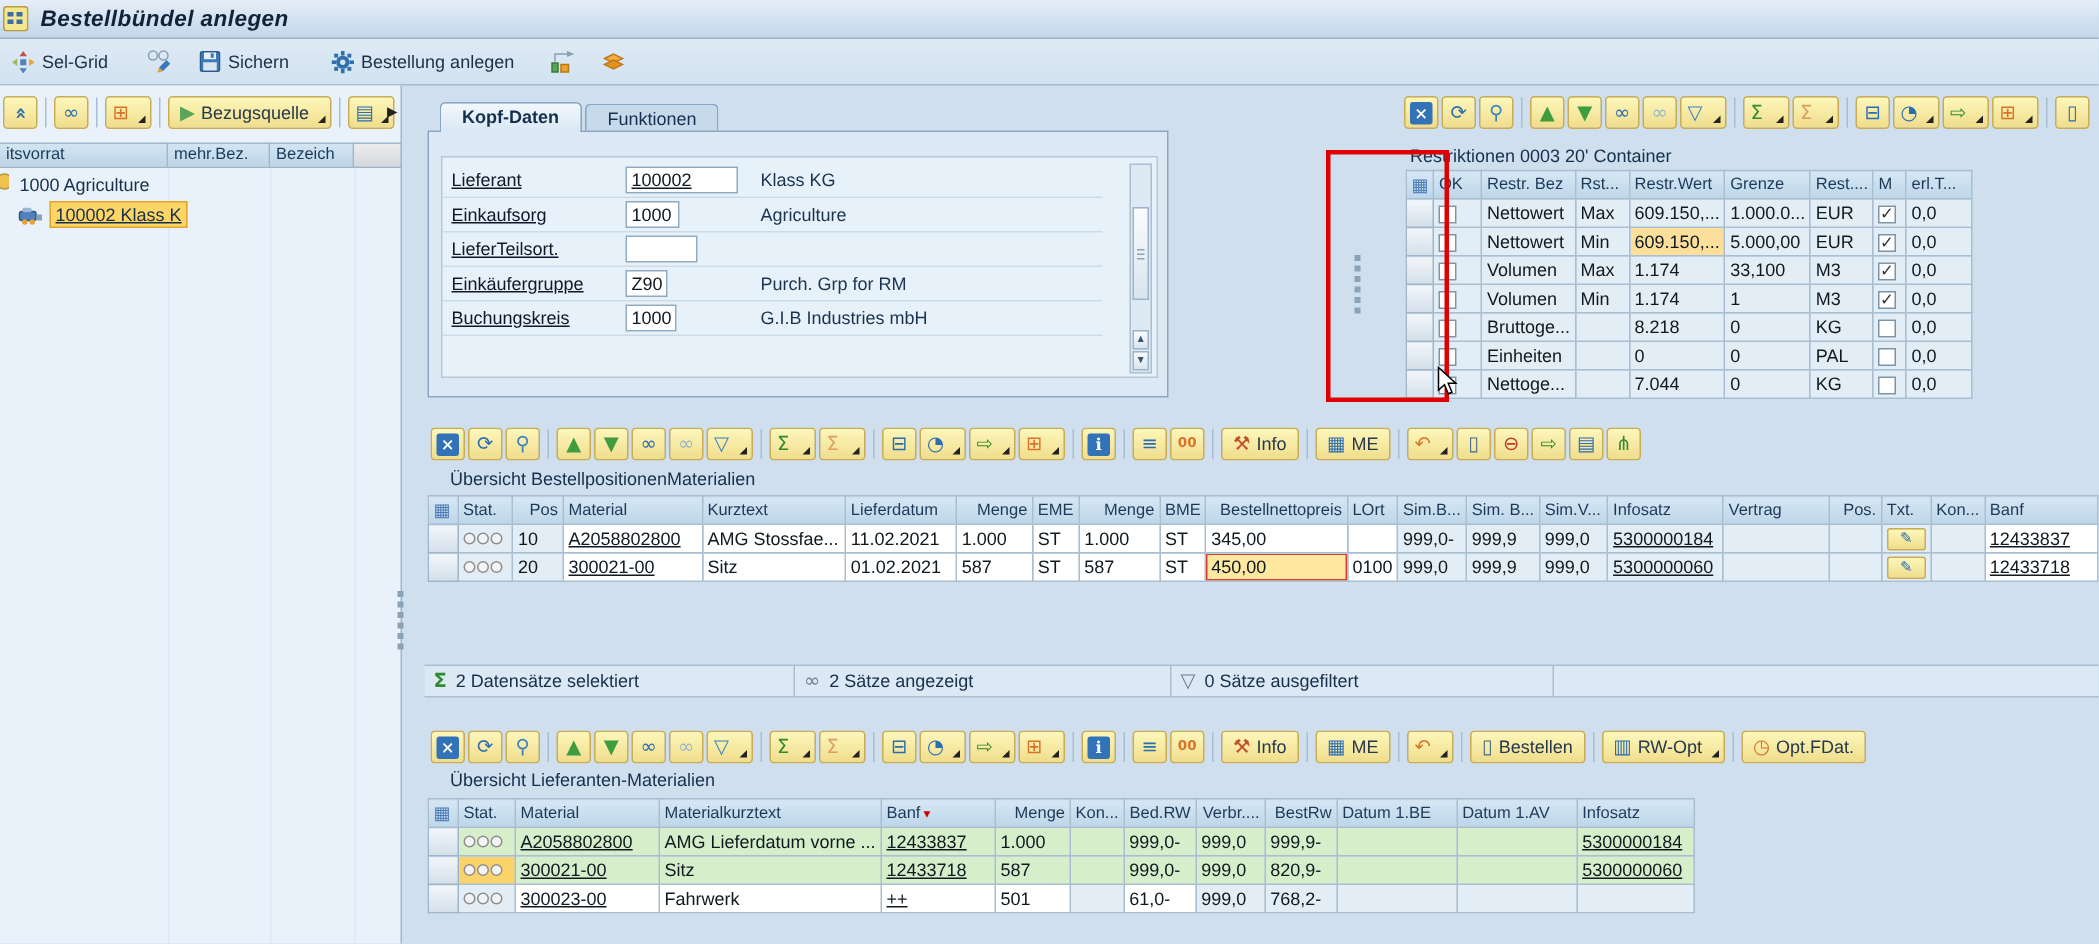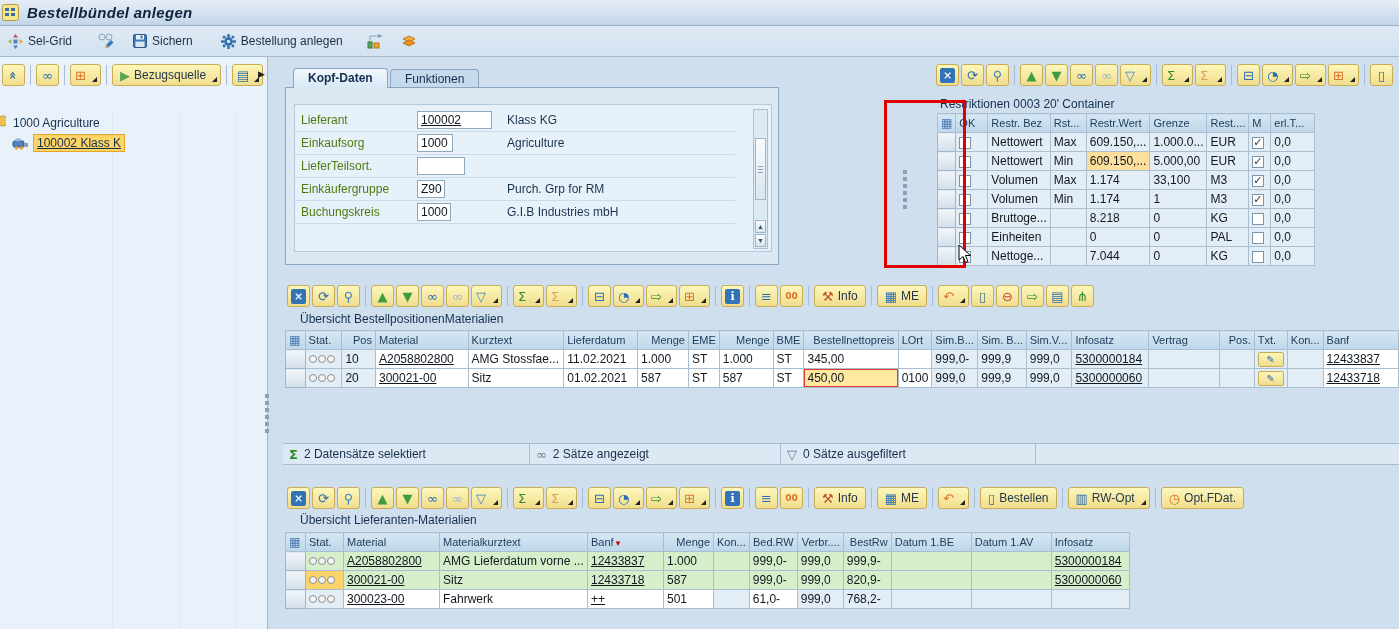--- a/index.html
+++ b/index.html
@@ -48,21 +48,21 @@
   .colline{position:absolute;top:55px;bottom:0;width:1px;background:#dbe7f1;}
   
   .tab{position:absolute;height:20px;padding:2px 14px;font-size:12px;color:#14304e;
     border:1px solid #88a6c2;border-bottom:none;border-radius:4px 4px 0 0;}
   .tab.active{background:linear-gradient(#f2f8fd,#d8e8f5);z-index:3;font-weight:bold;}
   .tab.inactive{background:#c6daec;z-index:1;}
   .kopfpanel{position:absolute;left:285px;top:87px;width:494px;height:178px;
     background:#dce8f4;border:1px solid #88a6c2;z-index:2;}
   .kopfinner{position:absolute;left:8px;top:16px;width:478px;height:148px;background:#e7f1f9;border:1px solid #b6c9da;}
   .frow{position:relative;height:23px;border-bottom:1px solid #cddbe8;}
-  .flabel{position:absolute;left:6px;top:4px;width:112px;color:#4d7c0f;}
+  .flabel{position:absolute;left:6px;top:4px;width:112px;color:#0f172a;text-decoration:underline;}
   .finput{position:absolute;left:122px;top:2px;height:18px;background:#fff;border:1px solid #8fa9bf;
     padding:0 3px;display:inline-flex;align-items:center;color:#101820;}
   .finput.ul{text-decoration:underline;}
   .fdesc{position:absolute;left:212px;top:4px;color:#1b3350;}
   
   .sbar{position:absolute;right:3px;top:4px;width:15px;height:140px;background:#dde9f3;border:1px solid #aabfd2;}
   .sthumb{position:absolute;left:1px;top:28px;width:11px;height:62px;background:linear-gradient(#fafcfe,#d9e4ee);
     border:1px solid #9fb4c8;display:flex;flex-direction:column;align-items:center;justify-content:center;gap:2px;}
   .sthumb i{width:5px;height:1px;background:#8ba3b8;display:block;}
   .sbtn{position:absolute;left:1px;width:11px;height:13px;background:linear-gradient(#fafcfe,#d9e4ee);
@@ -193,20 +193,26 @@
       <span class="tbt crt">
         <span class="gly" style="color: rgb(87, 165, 87);">▶</span>
         <span>Bezugsquelle</span>
       </span>
       <span class="tsep"></span>
       <span class="tbi crt">
         <span class="gly" style="color: rgb(47, 111, 174);">▤</span>
       </span>
     </div>
   <span class="expander" style="position:absolute;right:2px;top:12px;">▶</span>
+  <div class="lp-headers">
+    <div class="lph" style="width:112px;">itsvorrat</div>
+    <div class="lph" style="width:68px;">mehr.Bez.</div>
+    <div class="lph" style="width:56px;">Bezeich</div>
+    <div class="lph stub" style="width:32px;"></div>
+  </div>
   <div class="colline" style="left:112px;"></div>
   <div class="colline" style="left:180px;"></div>
   <div class="colline" style="left:236px;"></div>
   <div class="lp-row" style="top:56px;">
     <span style="width:10px;overflow:hidden;display:inline-block;margin-left:-4px;">
       <svg width="14" height="13">
           <circle cx="7" cy="6" r="5" fill="#f0c050" stroke="#b89a40"></circle>
         </svg>
     </span>
     <span class="treelabel">1000 Agriculture</span>

